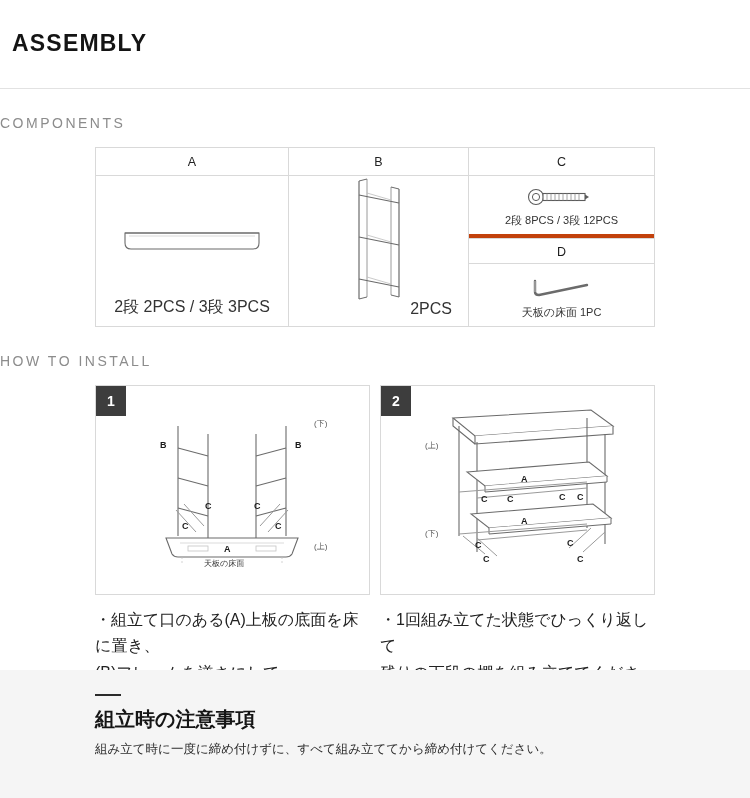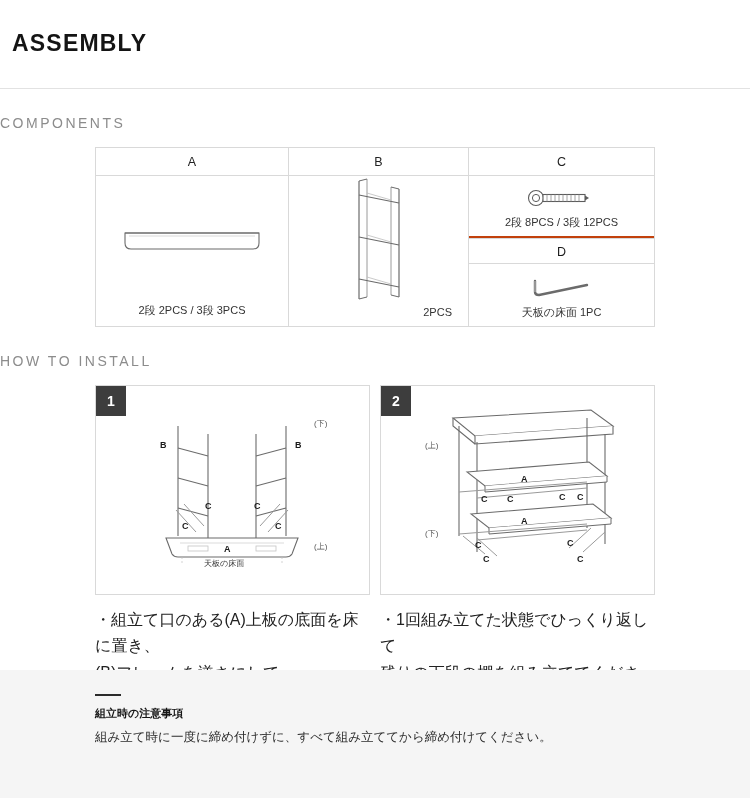--- a/index.html
+++ b/index.html
@@ -66,38 +66,38 @@
   }
   .col-body {
     flex: 1;
     position: relative;
   }
   .col-qty {
     position: absolute;
     bottom: 8px;
     width: 100%;
     text-align: center;
-    font-size: 11px;
+    font-size: 16px;
     color: #333;
   }
   .col-a .col-qty { text-align: center; }
   .col-b .col-qty { text-align: right; padding-right: 16px; }
 
   .art {
     position: absolute;
     left: 0; right: 0; top: 0; bottom: 22px;
     display: flex;
     align-items: center;
     justify-content: center;
   }
 
   
   .col-c .sub {
     height: 76px;
-    border-bottom: 2px solid #c2410c;
+    border-bottom: 4px solid #c2410c;
     position: relative;
   }
   .col-c .sub.last { border-bottom: none; height: 76px; }
   .sub-qty {
     position: absolute;
     bottom: 6px;
     width: 100%;
     text-align: center;
     font-size: 11px;
     color: #333;
@@ -165,21 +165,21 @@
     height: 128px;
     background: #f5f5f5;
     padding: 24px 0 0 95px;
   }
   .notice-dash {
     width: 26px;
     border-top: 2px solid #2b2b2b;
     margin-bottom: 10px;
   }
   .notice-title {
-    font-size: 11px;
+    font-size: 20px;
     font-weight: bold;
     margin: 0 0 8px 0;
     color: #151515;
   }
   .notice-body {
     font-size: 12.5px;
     color: #2b2b2b;
     margin: 0;
   }
 

